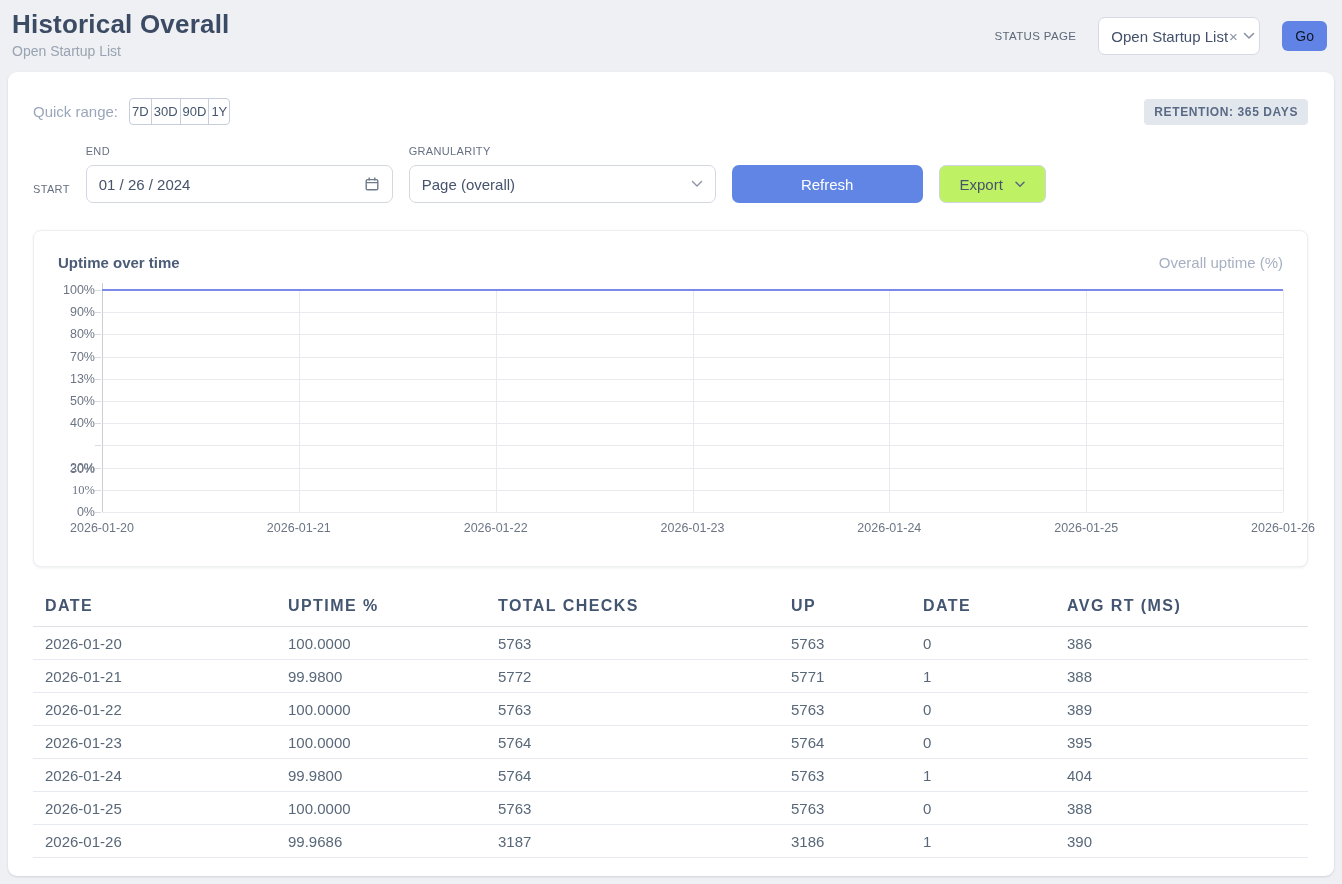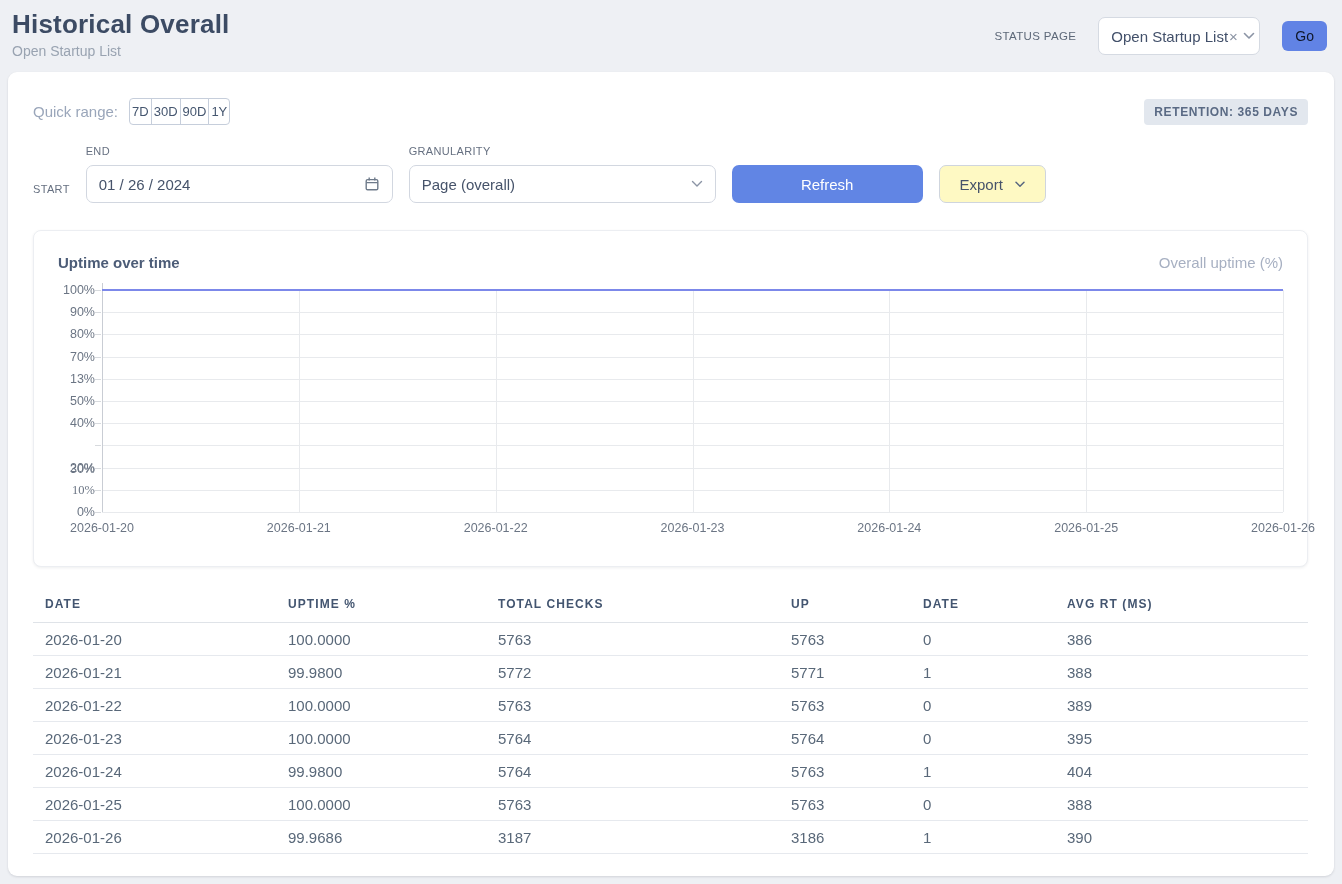--- a/index.html
+++ b/index.html
@@ -43,21 +43,21 @@
   
   .filters-row { display:flex; align-items:flex-end; gap:16px; margin-top:20px; }
   .field { display:flex; flex-direction:column; }
   .field-label { font-size:11px; color:#667081; letter-spacing:.03em; margin-bottom:8px; font-weight:400; }
   .control { height:38px; border:1px solid #d2d7e0; border-radius:7px; background:#fff; display:flex;
     align-items:center; padding:0 12px; font-size:15px; color:#46536a; cursor:pointer; }
   .date-input { width:307px; justify-content:space-between; }
   .gran-select { width:307px; justify-content:space-between; }
   .refresh-btn { width:191px; height:38px; background:#6185e4; border:none; border-radius:7px; color:#fff;
     font-size:15px; font-family:inherit; cursor:pointer; }
-  .export-btn { width:107px; height:38px; background:#fef9c3; border:1px solid #cfd5de; border-radius:7px;
+  .export-btn { width:107px; height:38px; background:#bef264; border:1px solid #cfd5de; border-radius:7px;
     color:#46536a; font-size:15px; font-family:inherit; cursor:pointer;
     display:flex; align-items:center; justify-content:center; gap:12px; }
 
   
   .chart-card { margin-top:27px; border:1px solid #eceef2; border-radius:8px; background:#fff;
     box-shadow:0 1px 3px rgba(16,24,40,.07); padding:23px 24px 16px; height:337px; }
   .chart-header { display:flex; justify-content:space-between; align-items:center; }
   .chart-title { font-size:15px; font-weight:700; color:#4c5c77; }
   .chart-legend { font-size:15px; color:#a7b0c2; }
   .chart-body { display:flex; margin-top:19px; }
@@ -67,21 +67,21 @@
   .hgrid { position:absolute; left:0; right:0; height:1px; background:#e8eaed; }
   .ytickmark { position:absolute; width:6px; height:1px; background:#d7dade; left:-7px; }
   .vgrid { position:absolute; top:0; bottom:0; width:1px; background:#e8eaed; }
   .vgrid.axis { background:#c9cdd4; top:-7px; }
   .line-svg { position:absolute; left:0; top:0; width:100%; height:100%; overflow:visible; }
   .x-axis { position:relative; height:24px; margin-left:44px; }
   .xtick { position:absolute; top:9px; transform:translateX(-50%); font-size:12.5px; color:#6b7584; white-space:nowrap; }
 
   
   .uptime-table { width:100%; border-collapse:collapse; table-layout:fixed; margin-top:28px; }
-  .uptime-table th { text-align:left; font-size:12px; font-weight:700; letter-spacing:.09em; color:#435570;
+  .uptime-table th { text-align:left; font-size:16px; font-weight:700; letter-spacing:.09em; color:#435570;
     padding:2px 12px 11px; border-bottom:1px solid #dfe3e8; }
   .uptime-table td { font-size:15px; color:#596879; padding:7.5px 12px; border-bottom:1px solid #e6e9ee; }
 
   .icon { display:inline-flex; align-items:center; }
 </style>
 </head>
 <body>
 
 <div class="page-header">
   <div>

